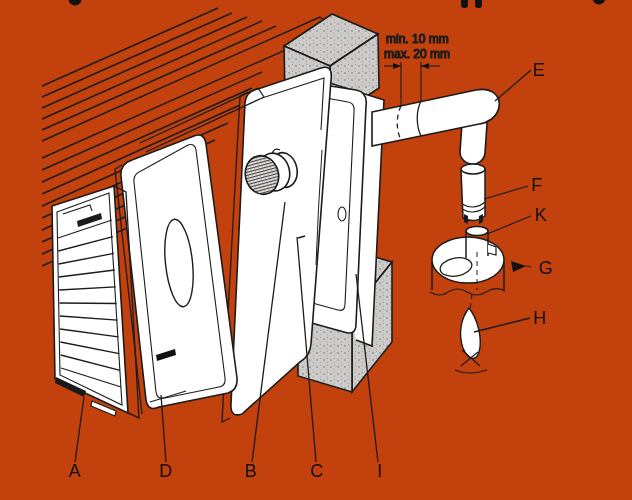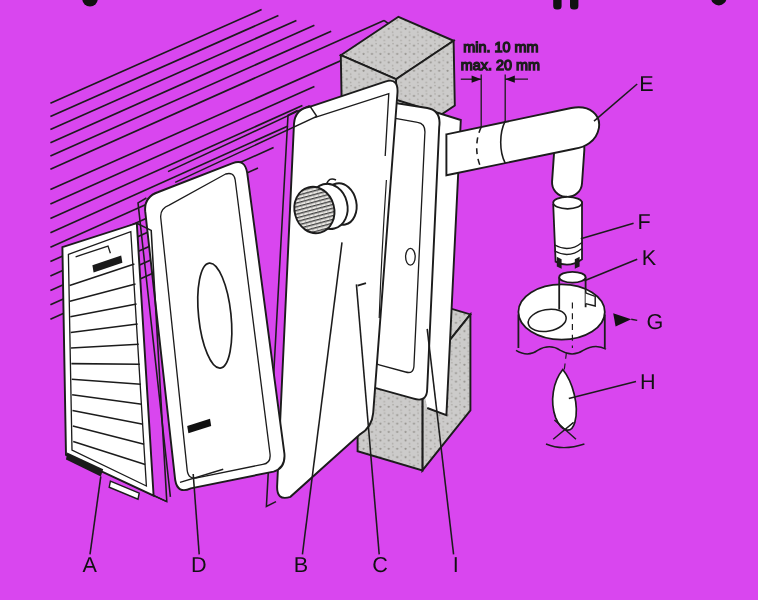--- a/index.html
+++ b/index.html
@@ -1,16 +1,16 @@
 <!DOCTYPE html>
 <html><head>
 <meta charset="utf-8">
 <style>
   html,body{margin:0;padding:0;background:#ffffff;}
-  .stage{position:relative;width:632px;height:500px;background:#d946ef;overflow:hidden;}
+  .stage{position:relative;width:632px;height:500px;background:#c2410c;overflow:hidden;}
   svg{display:block;}
   text{font-family:"Liberation Sans","DejaVu Sans",sans-serif;fill:#111111;}
   .lbl{font-size:18px;font-weight:400;letter-spacing:.5px;}
   .dim{font-size:12px;font-weight:400;}
   .ln{stroke:#1c1c1c;fill:none;}
 </style>
 </head>
 <body>
 
 <div class="stage">

